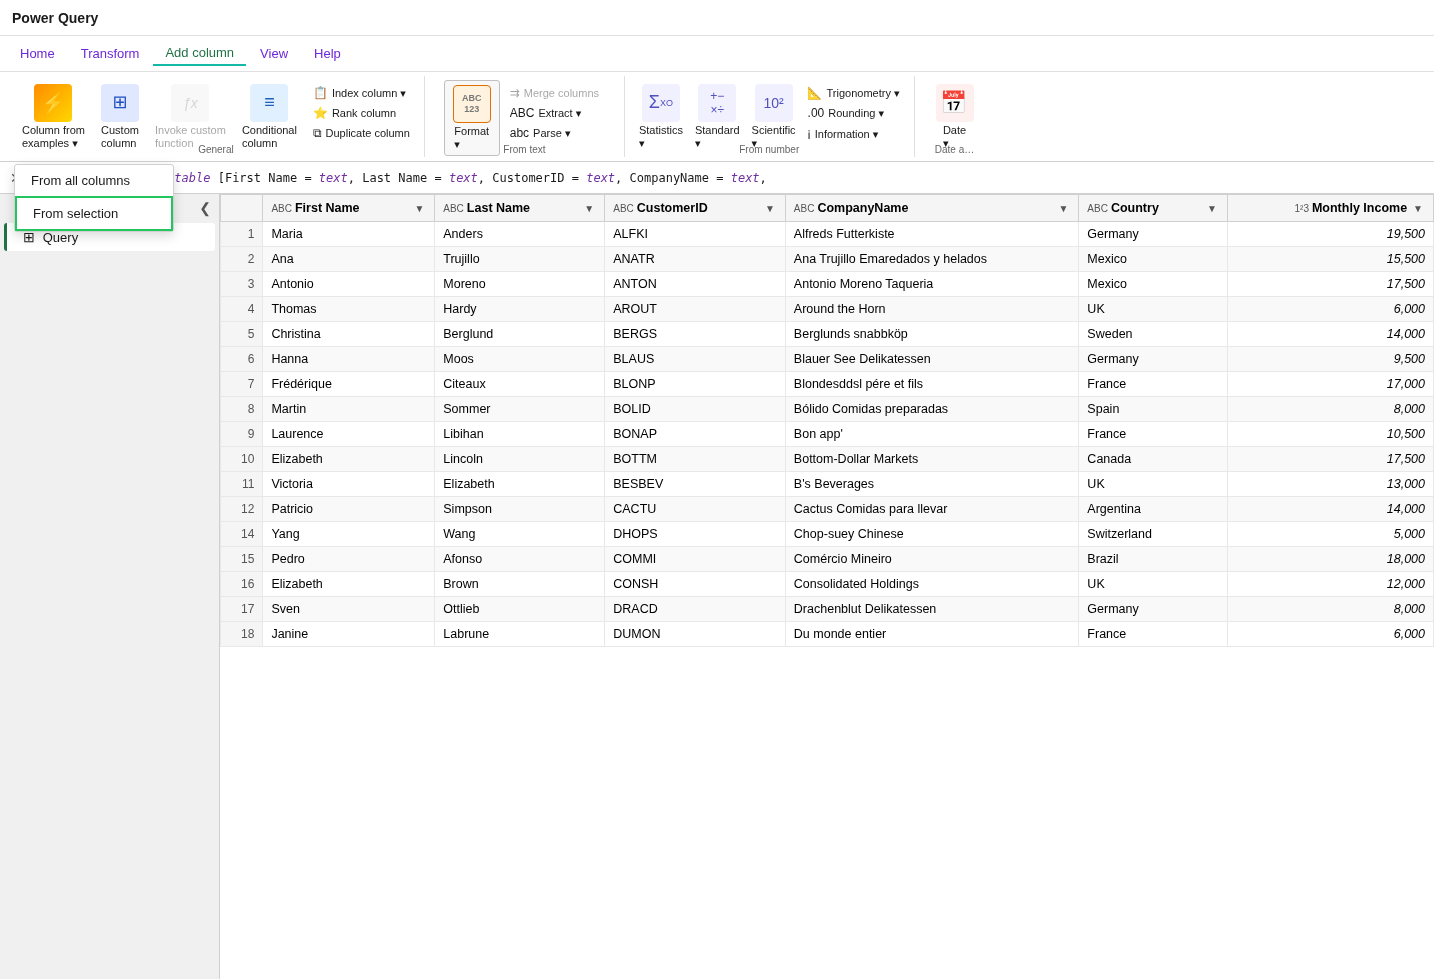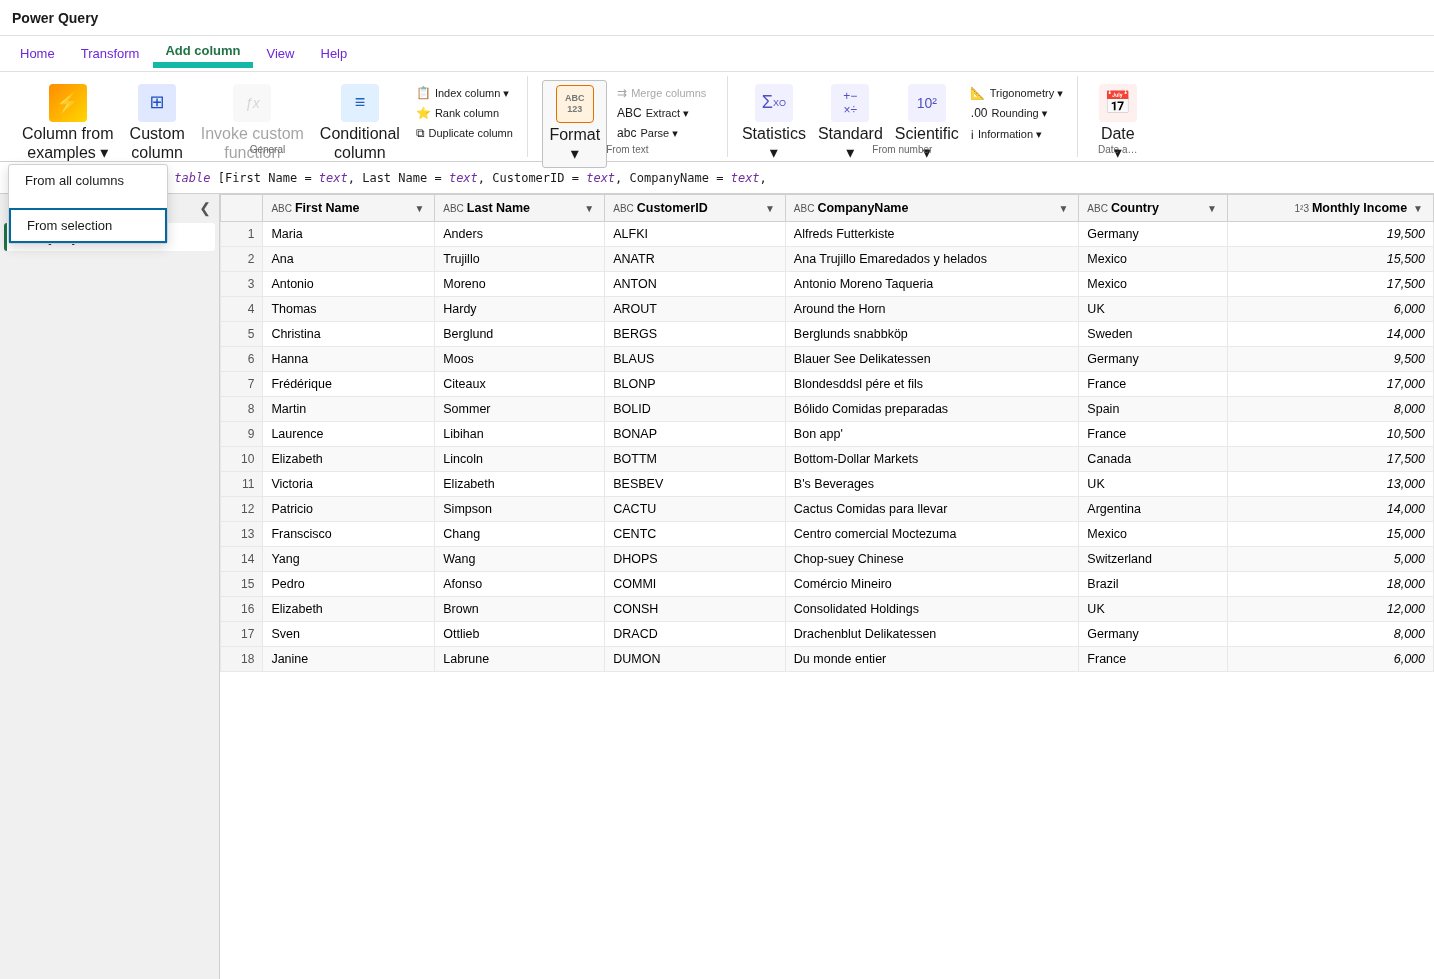--- a/index.html
+++ b/index.html
@@ -30,22 +30,22 @@
     }
     .menu-item {
       padding: 4px 12px;
       cursor: pointer;
       border-radius: 3px;
       font-size: 13px;
       color: #6d28d9;
     }
     .menu-item.active {
       color: #217346;
-      font-weight: 700;
-      border-bottom: 6px solid #14b8a6;
+      font-weight: 400;
+      border-bottom: 2px solid #14b8a6;
       border-radius: 0;
     }
 
     
     .ribbon {
       background: #fff;
       border-bottom: 1px solid #d0d0d0;
       padding: 4px 8px;
       display: flex;
       align-items: stretch;
@@ -90,23 +90,23 @@
       padding: 4px 6px;
       min-width: 46px;
       text-align: center;
       font-size: 11px;
       color: #1a1a1a;
       line-height: 1.2;
       gap: 2px;
     }
     .ribbon-btn.disabled { opacity: 0.4; cursor: default; }
     .ribbon-btn-label {
-      font-size: 16px;
+      font-size: 11px;
       white-space: nowrap;
-      text-align: center;
+      text-align: left;
     }
     .ribbon-btn-small {
       display: flex;
       flex-direction: row;
       align-items: center;
       cursor: pointer;
       border-radius: 3px;
       padding: 2px 6px;
       font-size: 11px;
       color: #1a1a1a;
@@ -424,23 +424,23 @@
   <div class="ribbon-group" style="min-width:80px; border-right:none;">
     <div class="ribbon-buttons">
       <div class="ribbon-btn">
         <div style="width:38px;height:38px;background:#fff0f0;border-radius:4px;display:flex;align-items:center;justify-content:center;font-size:22px;">📅</div>
         <div class="ribbon-btn-label">Date<br>▾</div>
       </div>
     </div>
     <span class="ribbon-group-label">Date a…</span>
   </div>
 
-  <div class="dropdown-menu" style="top:92px; left:8px;">
+  <div class="dropdown-menu" style="top:92px; left:14px;">
     <div class="dropdown-menu-item">From all columns</div>
-    <div class="dropdown-menu-item highlighted" style="border:2px solid #0369a1;margin-top:12px;">From selection</div>
+    <div class="dropdown-menu-item highlighted" style="border:2px solid #22c55e;">From selection</div>
   </div>
 </div>
 
 <div class="formula-bar">
   <div class="formula-icons">
     <span class="formula-icon">✕</span>
     <span class="formula-icon">✓</span>
   </div>
   <span class="fx-label">fx</span>
   <div class="formula-input">
@@ -622,29 +622,20 @@
           <tr>
     <td class="row-num">12</td>
     <td>Patricio</td>
     <td>Simpson</td>
     <td>CACTU</td>
     <td>Cactus Comidas para llevar</td>
     <td>Argentina</td>
     <td class="numeric-cell">14,000</td>
   </tr>
           <tr>
-    <td class="row-num">13</td>
-    <td>Franscisco</td>
-    <td>Chang</td>
-    <td>CENTC</td>
-    <td>Centro comercial Moctezuma</td>
-    <td>Mexico</td>
-    <td class="numeric-cell">15,000</td>
-  </tr>
-          <tr>
     <td class="row-num">14</td>
     <td>Yang</td>
     <td>Wang</td>
     <td>DHOPS</td>
     <td>Chop-suey Chinese</td>
     <td>Switzerland</td>
     <td class="numeric-cell">5,000</td>
   </tr>
           <tr>
     <td class="row-num">15</td>

